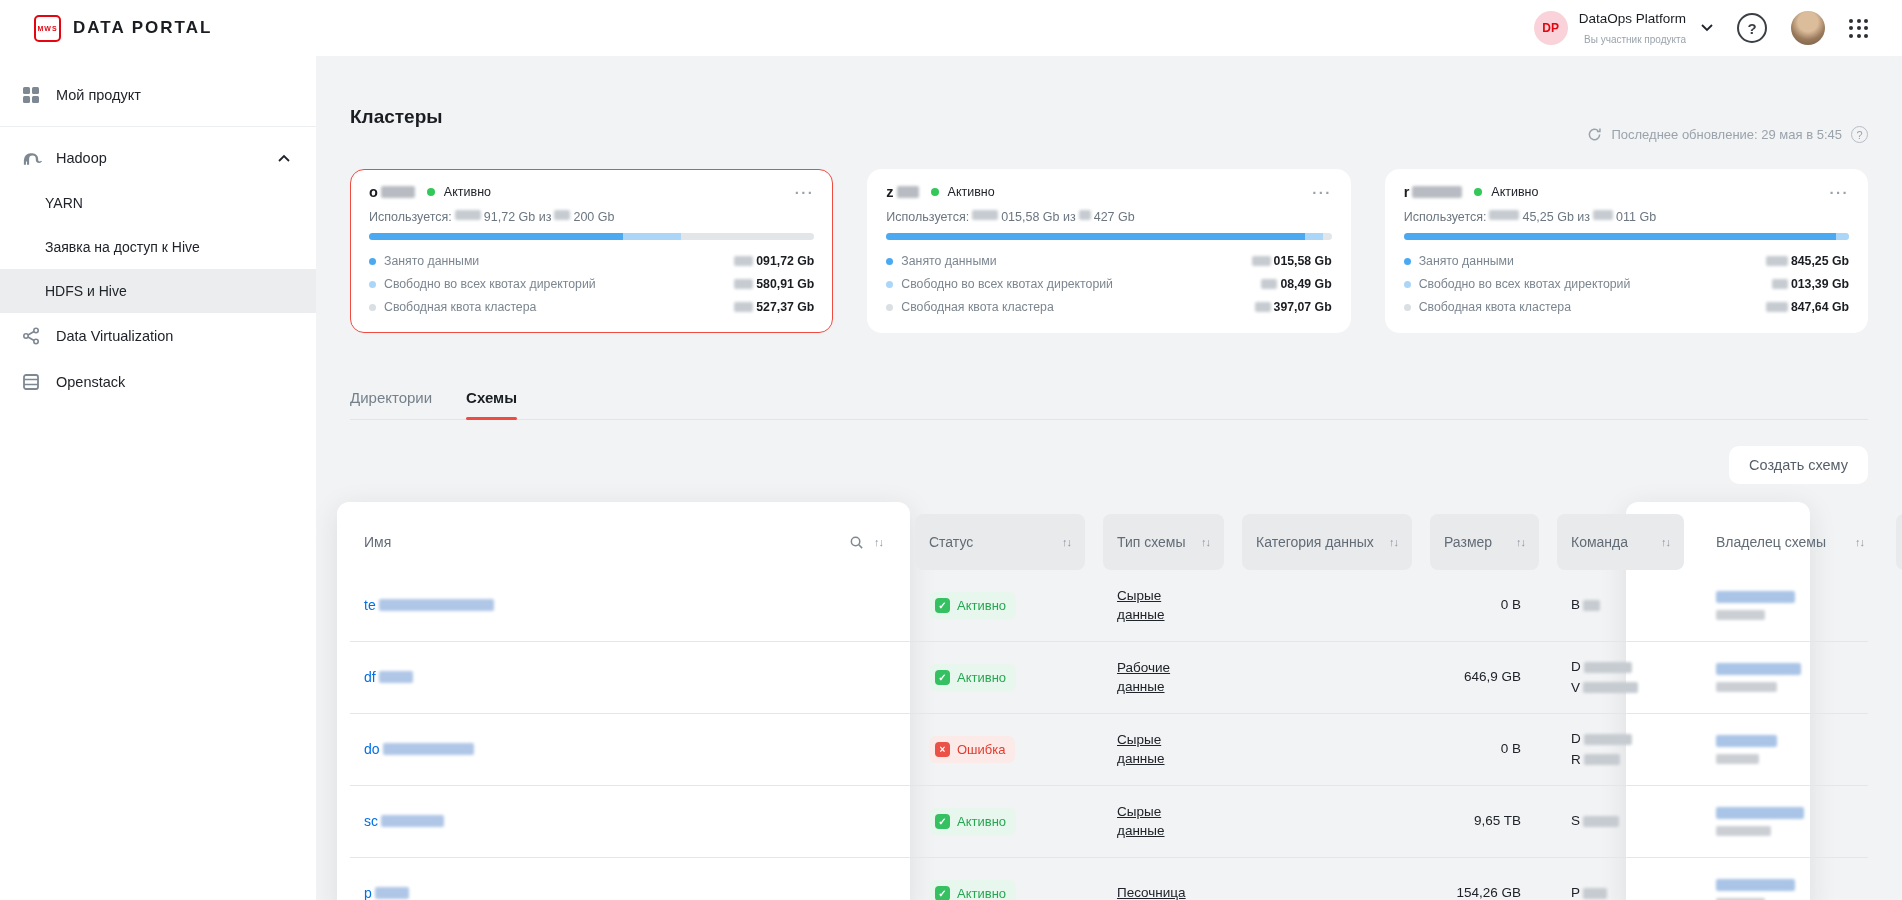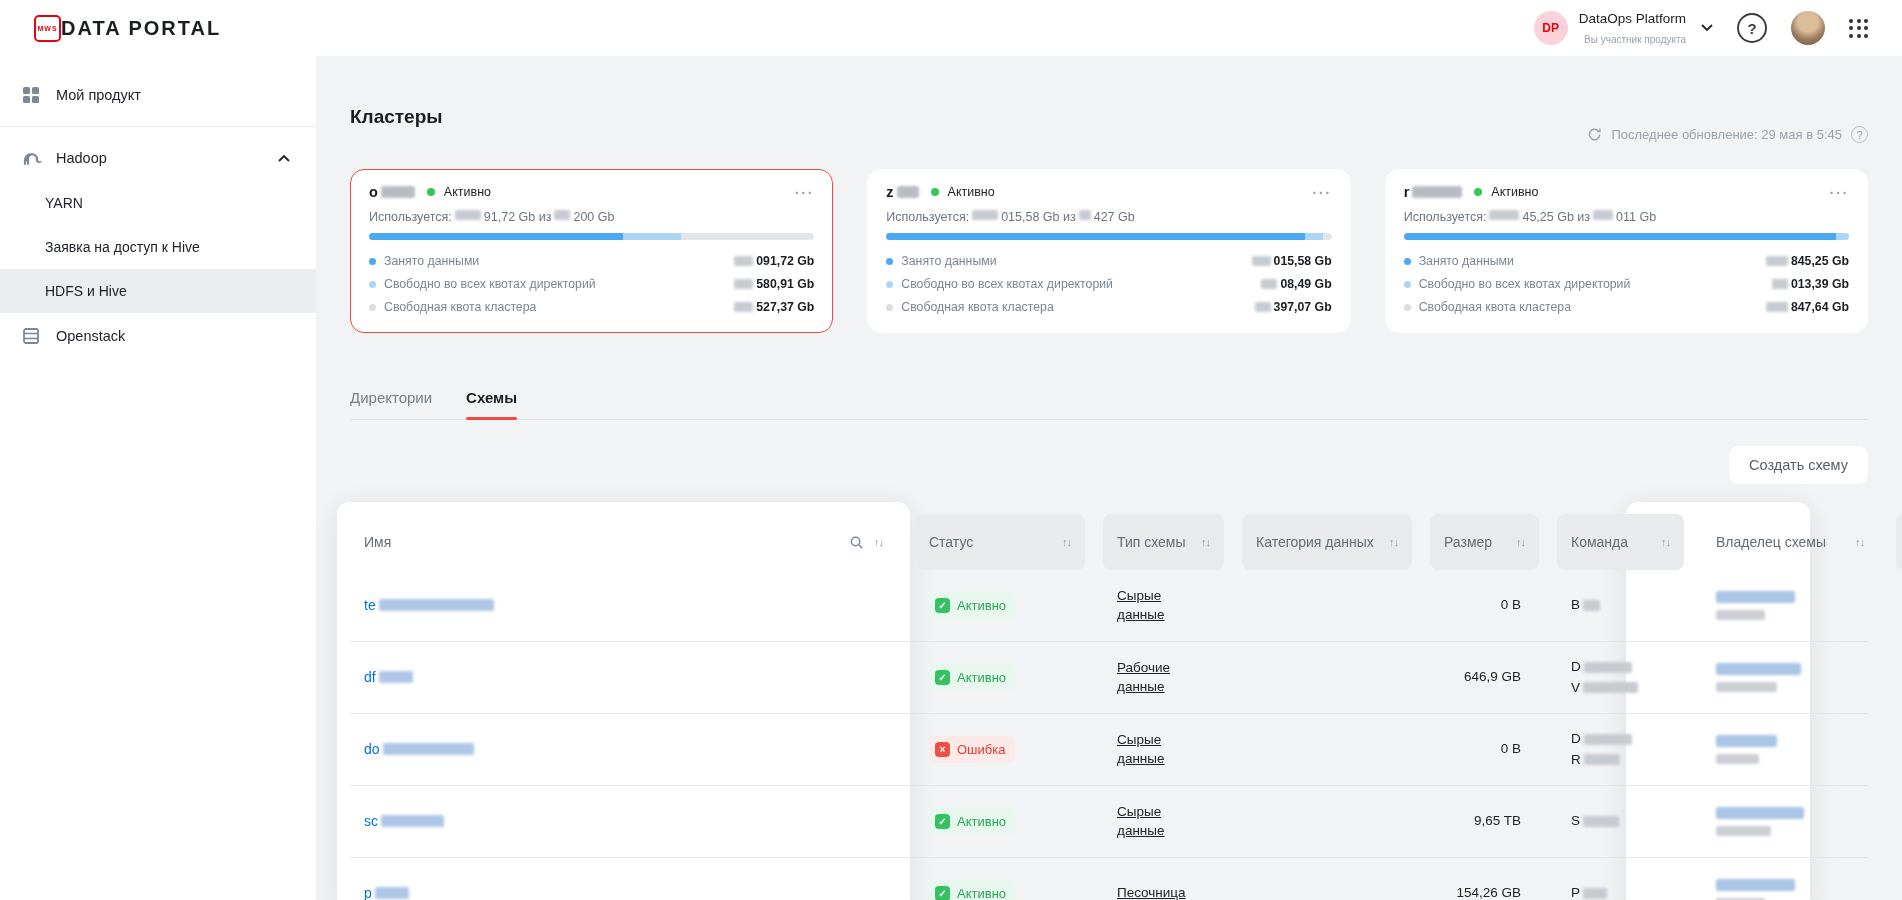--- a/index.html
+++ b/index.html
@@ -4,21 +4,21 @@
 <style>
   * { box-sizing: border-box; margin: 0; padding: 0; }
   html,body { background:#e6e7e9; }
   body { font-family:"Liberation Sans", sans-serif; }
   .screen { position:relative; width:1902px; height:900px; background:#F2F3F4; overflow:hidden; }
 
   
   .topbar { position:absolute; top:0; left:0; width:100%; height:56px; background:#fff; display:flex; align-items:center; padding:0 34px; z-index:5; }
   .logo-wrap { display:flex; align-items:center; }
   .logo-box { width:27px; height:27px; border:2px solid var(--accent,#E30611); border-radius:5px; color:var(--accent,#E30611); font-weight:bold; font-size:7px; letter-spacing:1px; display:flex; align-items:center; justify-content:center; }
-  .brand-title { font-size:20px; font-weight:700; letter-spacing:2px; color:#1a1d21; }
+  .brand-title { margin-left:12px; font-size:17px; font-weight:700; letter-spacing:2px; color:#1a1d21; }
   .topbar-right { margin-left:auto; display:flex; align-items:center; gap:24px; }
   .product-switch { display:flex; align-items:center; gap:11px; cursor:pointer; }
   .dp-badge { width:34px; height:34px; border-radius:50%; background:#F9D3D9; color:var(--accent,#E30611); font-weight:700; font-size:12px; display:flex; align-items:center; justify-content:center; }
   .product-name { font-size:13.5px; color:#1a1d21; }
   .product-sub { font-size:10px; color:#9AA3AC; margin-top:8px;text-align:right; }
   .chev { margin-left:4px; display:flex; }
   .help-btn { width:30px; height:30px; border-radius:50%; border:2px solid #3a3f44; color:#3a3f44; font-weight:700; font-size:15px; display:flex; align-items:center; justify-content:center; cursor:pointer; background:#fff; }
   .avatar { width:34px; height:34px; border-radius:50%; background:radial-gradient(circle at 50% 32%, #dcbd9b 0 34%, #9a7a5c 62%, #6e5642 100%); cursor:pointer; }
   .apps-grid { display:grid; grid-template-columns:repeat(3,4px); gap:3.5px; cursor:pointer; }
   .apps-grid i { width:4px; height:4px; border-radius:50%; background:#2b2f33; }
@@ -170,20 +170,31 @@
         <svg width="12" height="8" viewBox="0 0 12 8">
             <path d="M1 7l5-5 5 5" stroke="#20242a" stroke-width="1.8" fill="none"></path>
           </svg>
       </span>
     </div>
     <div class="nav-sub">YARN</div>
     <div class="nav-sub">Заявка на доступ к Hive</div>
     <div class="nav-sub selected">HDFS и Hive</div>
     <div class="nav-item">
       <span class="nav-icon">
+        <svg width="18" height="18" viewBox="0 0 18 18" fill="none" stroke="#7E8893" stroke-width="1.6">
+            <circle cx="4" cy="9" r="2.2"></circle>
+            <circle cx="14" cy="3.5" r="2.2"></circle>
+            <circle cx="14" cy="14.5" r="2.2"></circle>
+            <path d="M6 8l6-3.5M6 10l6 3.5"></path>
+          </svg>
+      </span>
+      <span>Data Virtualization</span>
+    </div>
+    <div class="nav-item">
+      <span class="nav-icon">
         <svg width="18" height="18" viewBox="0 0 18 18" fill="none" stroke="#7E8893" stroke-width="1.8">
             <rect x="2" y="2" width="14" height="14" rx="2"></rect>
             <path d="M2 6.5h14M2 11.5h14" stroke-width="1.4"></path>
           </svg>
       </span>
       <span>Openstack</span>
     </div>
   </aside>
 
   <main class="main">

